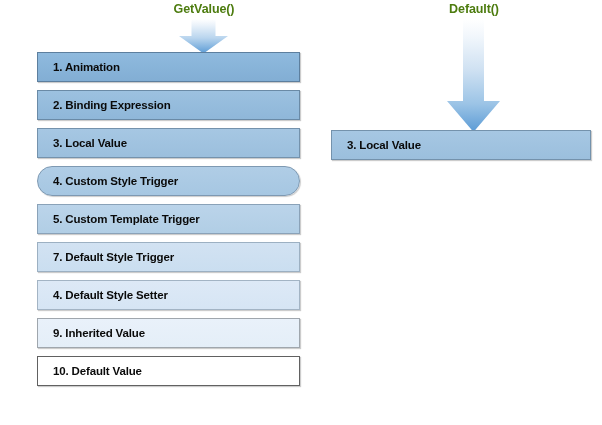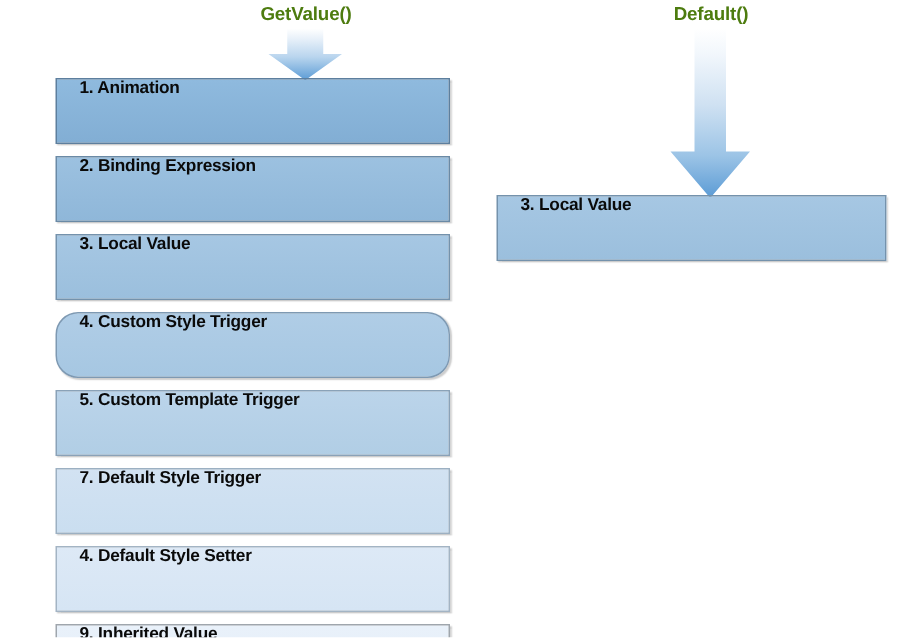--- a/index.html
+++ b/index.html
@@ -54,24 +54,25 @@
   }
   #stack-setvalue {
     left: 331px;
     top: 130px;
     width: 260px;
   }
 
   .prec-box {
     position: relative;
     box-sizing: border-box;
-    height: 44px;
+    height: 30px;
     margin-bottom: 8px;
     border: 1px solid #7f7f7f;
     display: flex;
+    align-items: center;
     padding-left: 15px;
     box-shadow: 1px 1px 1px rgba(0,0,0,0.20);
   }
   .prec-box:last-child { margin-bottom: 0; }
 
   .prec-label {
     font-size: 11.5px;
     font-weight: bold;
     color: #0a0a0a;
     letter-spacing: -0.15px;
@@ -132,20 +133,23 @@
     </div>
     <div class="prec-box lvl-7">
       <span class="prec-label">7. Default Style Trigger</span>
     </div>
     <div class="prec-box lvl-8">
       <span class="prec-label">4. Default Style Setter</span>
     </div>
     <div class="prec-box lvl-9">
       <span class="prec-label">9. Inherited Value</span>
     </div>
+    <div class="prec-box lvl-10">
+      <span class="prec-label">10. Default Value</span>
+    </div>
   </div>
 
   <div class="heading" id="heading-setvalue">Default()</div>
 
   <div class="arrow" id="arrow-setvalue">
     <svg width="55" height="114" viewBox="0 0 55 114" xmlns="http://www.w3.org/2000/svg">
       <defs>
         <linearGradient id="gradSet" x1="0" y1="0" x2="0" y2="1">
           <stop offset="0%" stop-color="#ffffff"></stop>
           <stop offset="15%" stop-color="#f2f7fc"></stop>

